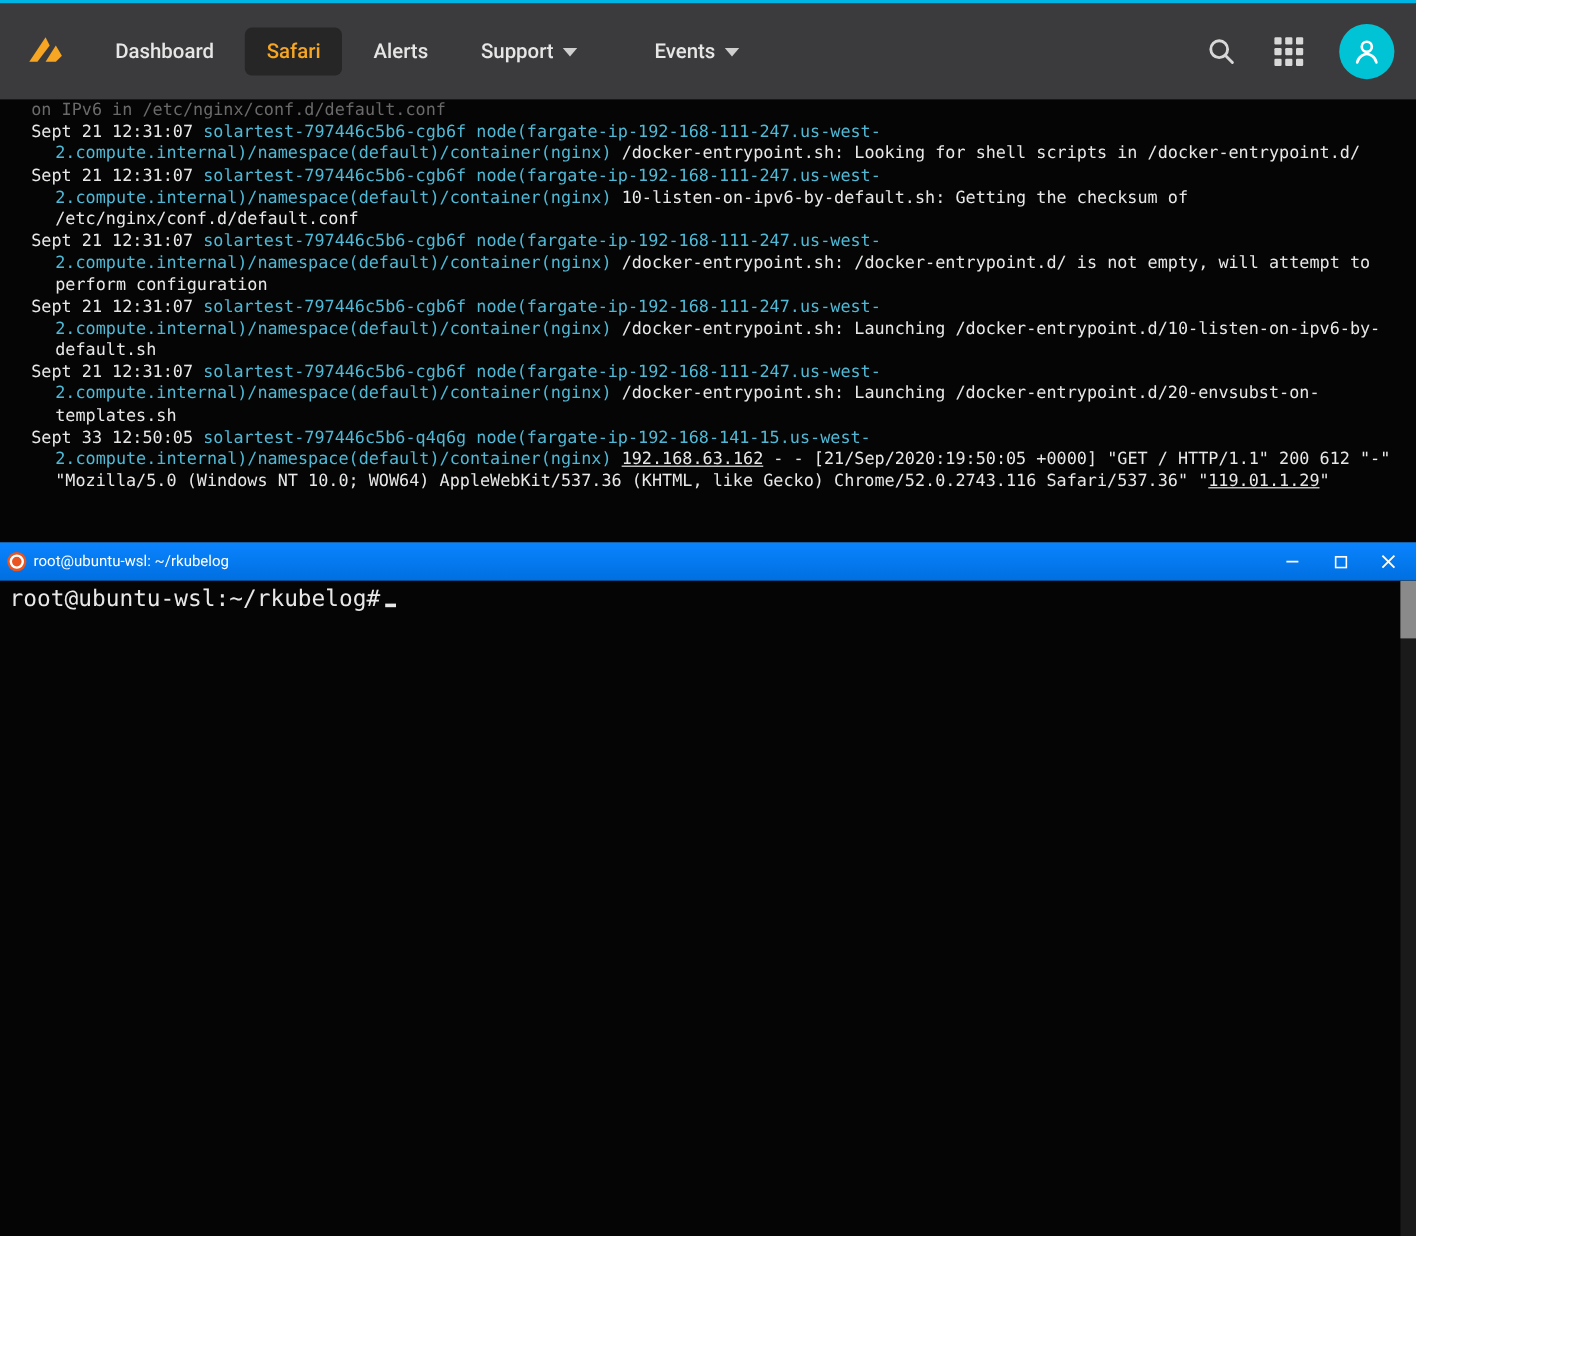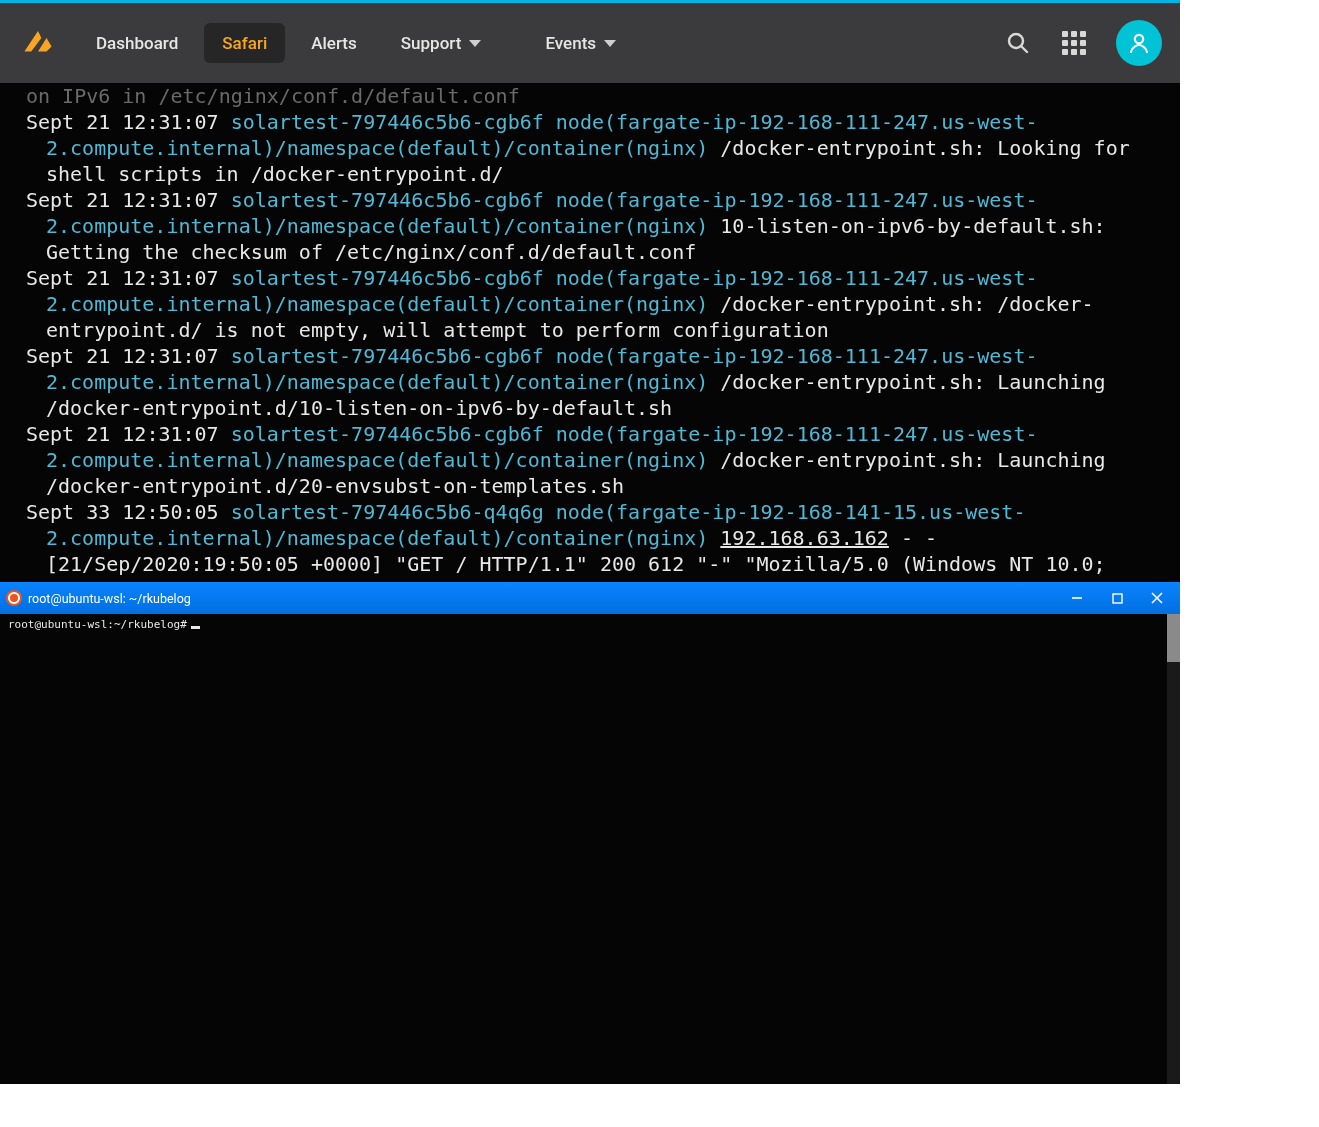--- a/index.html
+++ b/index.html
@@ -59,24 +59,24 @@
     cursor:pointer;
   }
   .chev {
     width:0;height:0;border-left:6px solid transparent;border-right:6px solid transparent;border-top:7px solid #cfcfcf;
   }
 
   .log-area {
     background:#050505;
     color:#e8e8e8;
     font-family: "Menlo","Consolas","DejaVu Sans Mono",monospace;
-    font-size: 20px;
+    font-size: 14px;
     line-height: 1.30;
     padding: 0 20px 10px 26px;
-    height: 499px;
+    height: 369px;
     overflow:hidden;
   }
   .log-entry { padding-left: 20px; text-indent: -20px; }
   .ts { color:#e8e8e8; }
   .host { color:#4fb9d6;margin-top:40px; }
   .ctx  { color:#4fb9d6; }
   .msg  { color:#e8e8e8; }
   .ip   { color:#e8e8e8; text-decoration: underline; }
   .cutoff { color:#6a6a6a; }
 
@@ -99,24 +99,24 @@
     width:16px;height:16px;border-radius:50%;
     background:#e95420;
     display:flex;align-items:center;justify-content:center;
   }
   .ubuntu-badge::after{content:"";width:8px;height:8px;border:2px solid #fff;border-radius:50%;}
   .titlebar .grow{flex:1;}
   .win-btn{width:34px;height:20px;display:flex;align-items:center;justify-content:center;color:#fff;font-size:13px;cursor:pointer;}
   .term-body{
     position:relative;
     background:#050505;
-    height: 470px;
+    height: 546px;
     color:#e8e8e8;
     font-family:"Menlo","Consolas","DejaVu Sans Mono",monospace;
-    font-size:11px;
+    font-size:19px;
     padding:4px 8px;
   }
   .term-scrollbar{
     position:absolute; right:0; top:0; width:13px; height:100%;
     background:#1a1a1a;
   }
   .term-thumb{
     position:absolute; right:0; top:0; width:13px; height:48px;
     background:#8a8a8a;
   }

